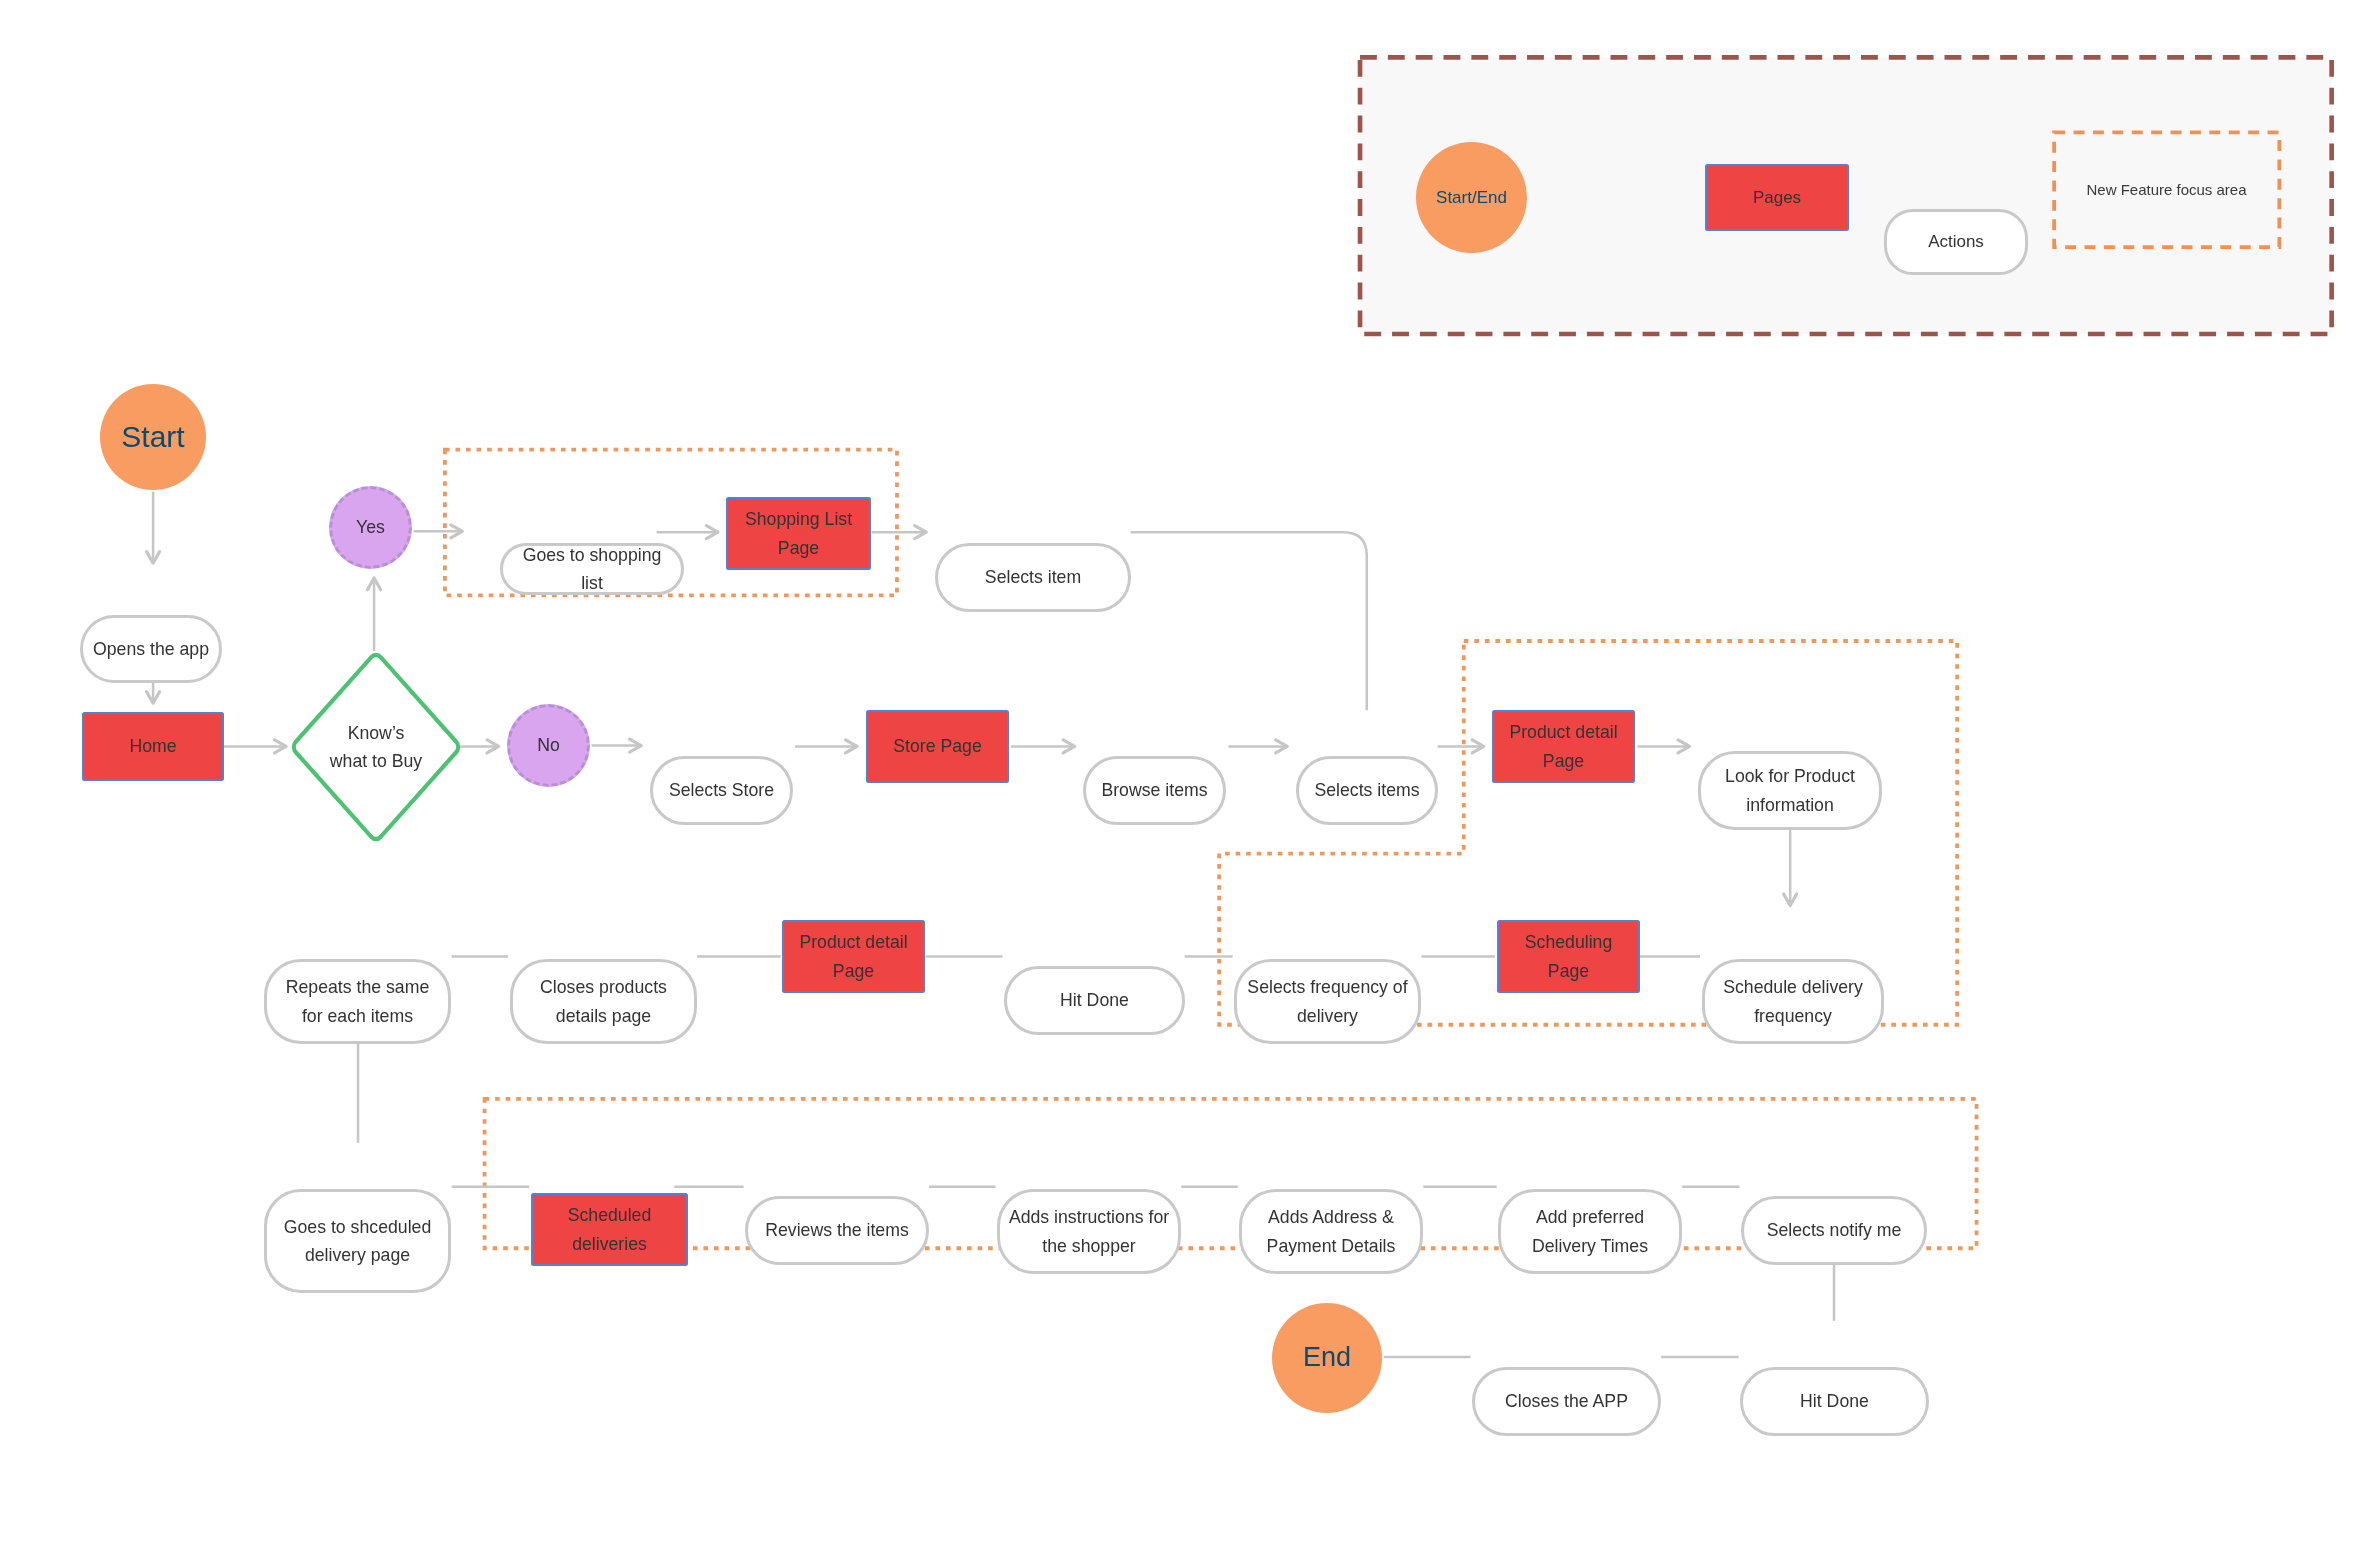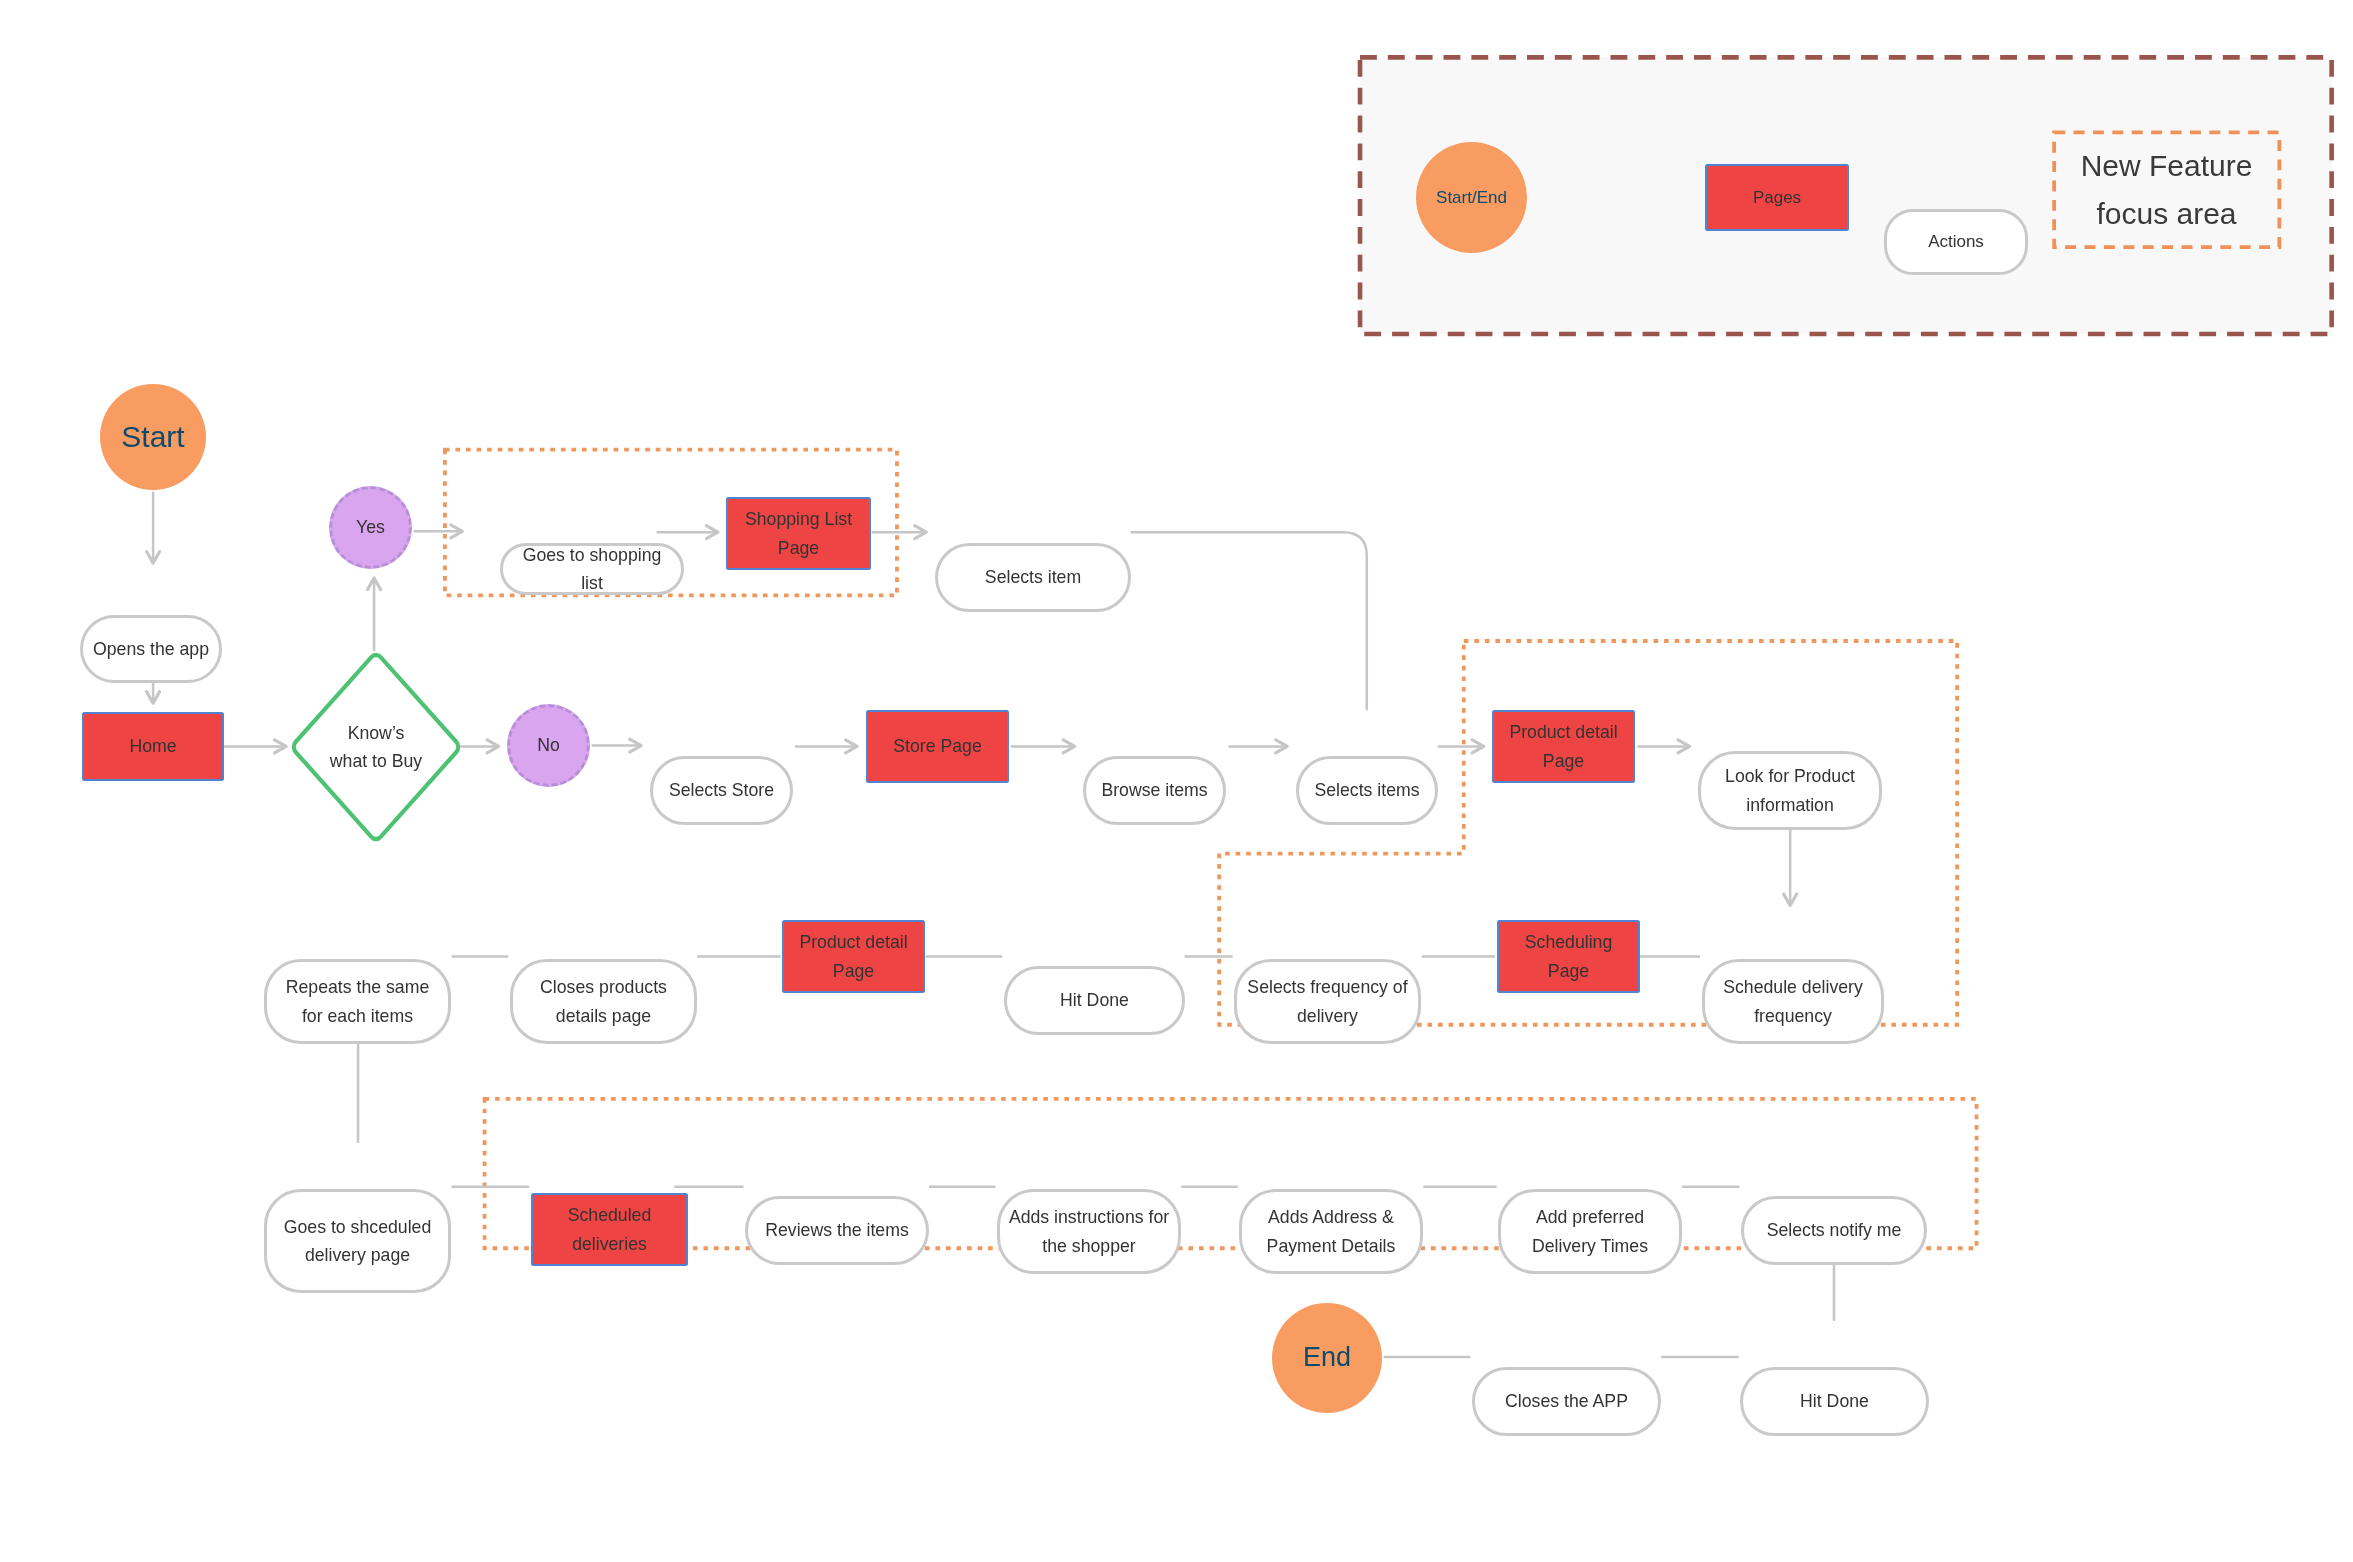--- a/index.html
+++ b/index.html
@@ -29,21 +29,21 @@
   .diamond{background:transparent;border:none;}
   .diamond-box{
     position:absolute;left:50%;top:50%;background:#ffffff;
     border:4.2px solid #4DC273;border-radius:8.4px;
     transform:translate(-50%,-50%) scaleY(1.12) rotate(45deg);
   }
   .diamond-box.square{transform:translate(-50%,-50%) rotate(45deg);}
   .diamond-label{position:relative;z-index:1;width:93px;}
   .legend-small{font-size:17px;}
   .legend-actions{border-radius:29px;}
-  .legend-focus-label{font-size:30px;line-height:1.6;color:#3A3A3A;font-weight:400;}
+  .legend-focus-label{font-size:15px;line-height:1.6;color:#3A3A3A;font-weight:400;}
 </style>
 </head>
 <body>
 
 <div id="canvas">
 
   <svg id="wires" width="2354" height="1562" viewBox="0 0 2790 1852">
     <defs>
       <marker id="chev" viewBox="0 0 14 14" refX="10" refY="7" markerWidth="8" markerHeight="8" orient="auto-start-reverse">
         <path d="M3,2.5 L11,7 L3,11.5" fill="none" stroke="#C6C6C6" stroke-width="2.2" stroke-linecap="round" stroke-linejoin="round"></path>

